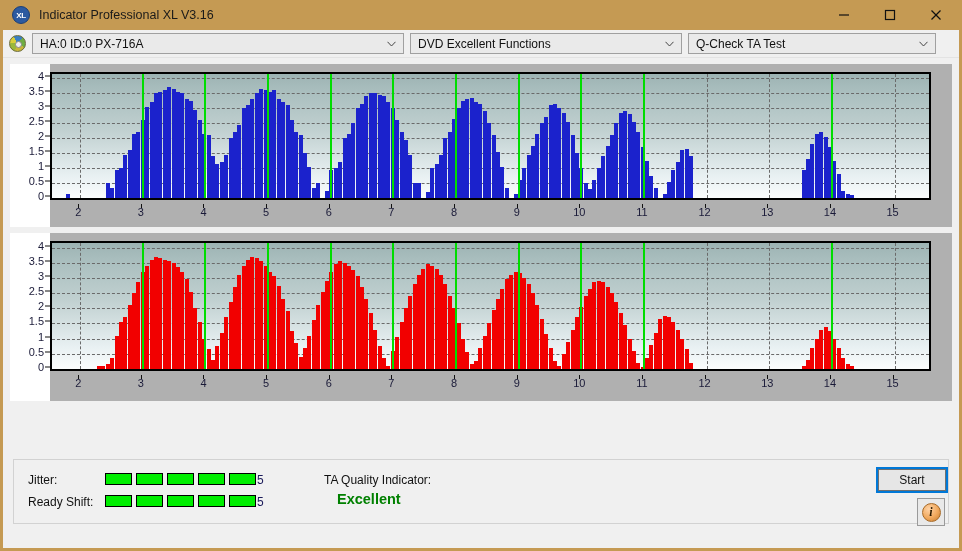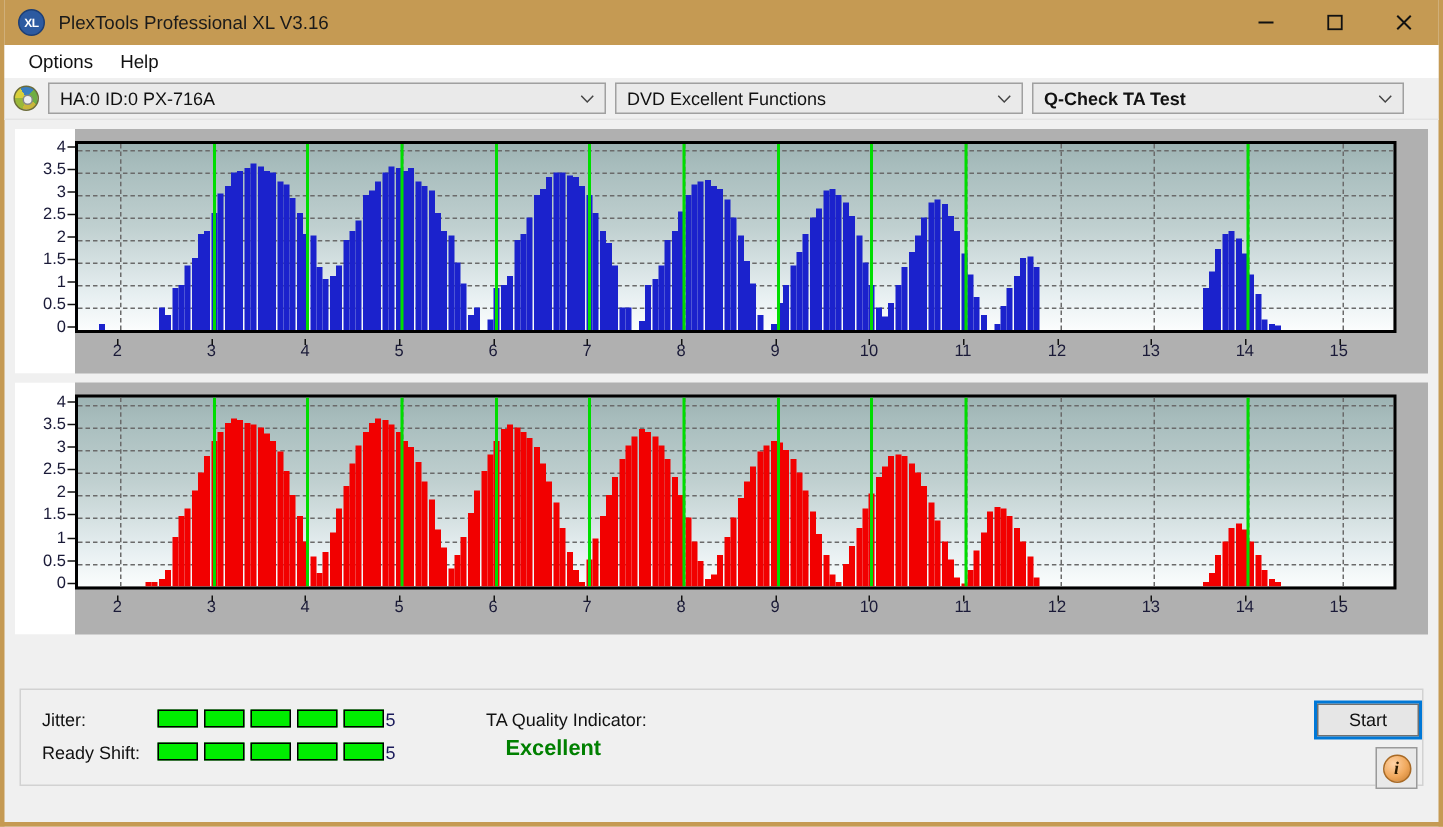--- a/index.html
+++ b/index.html
@@ -67,21 +67,21 @@
     height:21px; background:#eaeaea; border:1px solid #a0a0a0;
     display:flex; align-items:center; position:relative;
     font-size:12px; color:#111; padding-left:7px;
   }
   .combo .chev {
     position:absolute; right:7px; top:50%; margin-top:-3px;
     width:9px; height:6px;
   }
   #drive-combo { flex:0 0 372px; }
   #function-combo { flex:0 0 272px; }
-  #test-combo { flex:1 1 auto; margin-right:17px;font-weight:bold; }
+  #test-combo { flex:1 1 auto; margin-right:17px; }
   
   .charts { padding:6px 7px 0 7px; }
   .chart-panel {
     background:#b0b0b0;
     position:relative;
     height:163px;
     margin-bottom:6px;
   }
   .chart-panel.bottom { height:168px; }
   .yaxis {
@@ -173,45 +173,41 @@
   }
   .status-text { font-size:12px; color:#e02020; }
 </style>
 </head>
 <body>
 
 <div class="window">
 
   <div class="titlebar">
     <div class="app-icon">XL</div>
-    <div class="title-text">PlexTools Professional XL V3.16</div>
+    <div class="title-text">Indicator Professional XL V3.16</div>
     <div class="winbtns">
       <div class="winbtn">
         <svg width="12" height="12" viewBox="0 0 12 12">
             <line x1="1" y1="6" x2="11" y2="6" stroke="#111" stroke-width="1.2"></line>
           </svg>
       </div>
       <div class="winbtn">
         <svg width="12" height="12" viewBox="0 0 12 12">
             <rect x="1.5" y="1.5" width="9" height="9" fill="none" stroke="#111" stroke-width="1.2"></rect>
           </svg>
       </div>
       <div class="winbtn">
         <svg width="12" height="12" viewBox="0 0 12 12">
             <line x1="1.5" y1="1.5" x2="10.5" y2="10.5" stroke="#111" stroke-width="1.3"></line>
             <line x1="10.5" y1="1.5" x2="1.5" y2="10.5" stroke="#111" stroke-width="1.3"></line>
           </svg>
       </div>
     </div>
   </div>
 
-  <div class="menubar">
-    <div class="menu-item">Options</div>
-    <div class="menu-item">Help</div>
-  </div>
 
   <div class="toolbar">
     <div class="disc-icon"></div>
     <div class="combo" id="drive-combo">
       <span>HA:0 ID:0  PX-716A</span>
       <svg class="chev" viewBox="0 0 9 6">
           <polyline points="0.5,0.8 4.5,5 8.5,0.8" fill="none" stroke="#444" stroke-width="1"></polyline>
         </svg>
     </div>
     <div class="combo" id="function-combo">

